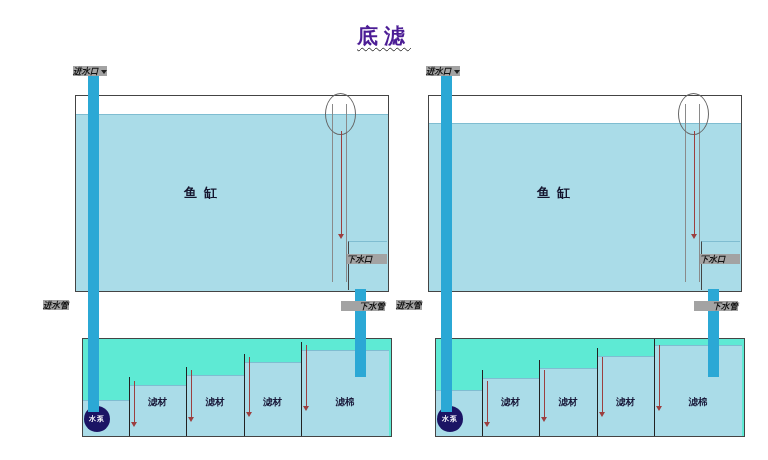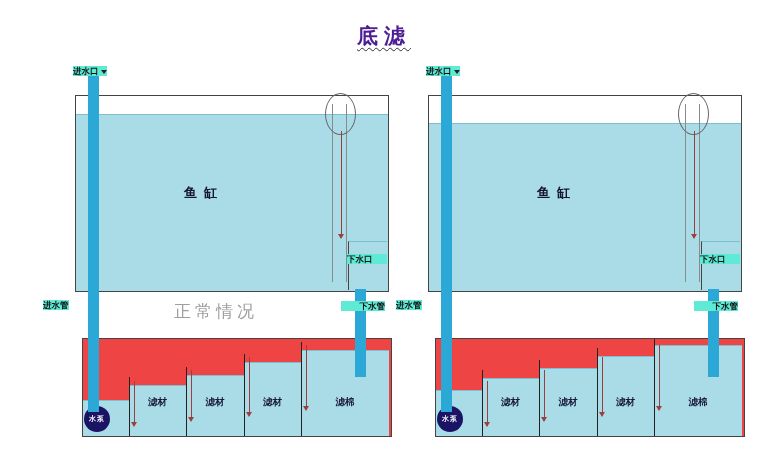--- a/index.html
+++ b/index.html
@@ -5,41 +5,41 @@
   html,body{margin:0;padding:0;background:#fff;}
   .stage{position:relative;width:768px;height:460px;background:#fff;overflow:hidden;
          font-family:"Liberation Sans","DejaVu Sans",sans-serif;}
   .title{position:absolute;top:22px;left:0;width:768px;text-align:center;font-size:21px;
          font-weight:bold;letter-spacing:6px;color:#4c1d95;
          text-decoration:underline wavy 1px #333;text-underline-offset:4px;z-index:9;}
   .panel{position:absolute;top:60px;width:352px;height:380px;}
   .panel-a{left:40px}.panel-b{left:393px}
   .inlet-pipe{position:absolute;left:48px;top:14px;width:11px;height:338px;background:#2ba8d5;z-index:6;}
   .label{position:absolute;z-index:7;}
-  .tiny{font-size:8.5px;font-weight:bold;color:#111;line-height:10px;background:#5eead4;}
+  .tiny{font-size:8.5px;font-weight:bold;color:#111;line-height:10px;background:#a3a3a3;font-style:italic;}
   .inlet-top{left:33px;top:6px;}
   .inlet-top::after{content:"";display:inline-block;width:0;height:0;margin-left:2px;
          border-left:3px solid transparent;border-right:3px solid transparent;border-top:4px solid #222;}
   .inlet-side{left:3px;top:240px;}
   .drain-side{left:301px;top:241px;width:44px;text-align:right;}
   .caption{position:absolute;top:240px;left:0;width:352px;text-align:center;font-size:17px;
          color:#9e9e9e;letter-spacing:4px;z-index:2;}
   .tank{position:absolute;left:35px;top:35px;width:312px;height:195px;border:1px solid #444;background:#fff;z-index:3;}
   .tank-water{position:absolute;left:0;right:0;bottom:0;background:#aadce8;border-top:1px solid #7fbdd1;}
   .panel-a .tank-water{top:18px}.panel-b .tank-water{top:27px}
   .ovf-line{position:absolute;top:8px;height:178px;width:1px;background:#8a8a8a;}
   .l1{left:256px}.l2{left:270px}
   .ovf-ellipse{position:absolute;left:249px;top:-3px;width:29px;height:40px;border:1px solid #666;border-radius:50%;}
   .ovf-chamber{position:absolute;left:272px;top:145px;width:38px;height:48px;background:#aadce8;
          border-left:1px solid #444;border-top:1px solid #7fbdd1;}
   .drain-top{left:271px;top:158px;width:40px;text-align:left;}
   .tank-label{position:absolute;left:0;top:88px;width:256px;text-align:center;font-size:13px;
          font-weight:bold;letter-spacing:7px;color:#15152e;z-index:4;}
   .drain-pipe{position:absolute;left:315px;top:229px;width:11px;height:88px;background:#2ba8d5;z-index:6;}
-  .sump{position:absolute;left:42px;top:278px;width:308px;height:97px;border:1px solid #444;background:#ef4444;z-index:3;}
+  .sump{position:absolute;left:42px;top:278px;width:308px;height:97px;border:1px solid #444;background:#5eead4;z-index:3;}
   .w{position:absolute;bottom:0;background:#aadce8;border-top:1px solid #7fbdd1;}
   .w1{left:0;width:46px}.w2{left:46px;width:57px}.w3{left:103px;width:58px}.w4{left:161px;width:57px}.w5{left:218px;width:88px}
   .panel-a .w1{top:61px}.panel-a .w2{top:46px}.panel-a .w3{top:36px}.panel-a .w4{top:23px}.panel-a .w5{top:11px}
   .panel-b .w1{top:51px}.panel-b .w2{top:39px}.panel-b .w3{top:29px}.panel-b .w4{top:17px}.panel-b .w5{top:6px}
   .bf{position:absolute;bottom:0;width:1px;background:#222;}
   .b1{left:46px}.b2{left:103px}.b3{left:161px}.b4{left:218px}
   .panel-a .b1{top:38px}.panel-a .b2{top:28px}.panel-a .b3{top:15px}.panel-a .b4{top:3px}
   .panel-b .b1{top:31px}.panel-b .b2{top:21px}.panel-b .b3{top:9px}.panel-b .b4{top:0}
   .cl{position:absolute;top:57px;text-align:center;font-size:9.5px;font-weight:bold;color:#1a1a3a;z-index:4;}
   .c1{left:46px;width:57px}.c2{left:103px;width:58px}.c3{left:161px;width:57px}.c4{left:218px;width:88px}
@@ -77,21 +77,20 @@
           <i></i>
           <b></b>
         </span>
       <div class="ovf-chamber"></div>
       <div class="label tiny drain-top">下水口</div>
       <div class="tank-label">鱼缸</div>
     </div>
 
     <div class="label tiny inlet-side">进水管</div>
     <div class="label tiny drain-side">下水管</div>
-    <div class="caption">正常情况</div>
     <div class="drain-pipe"></div>
 
     <div class="sump">
       <div class="w w1"></div>
       <div class="w w2"></div>
       <div class="w w3"></div>
       <div class="w w4"></div>
       <div class="w w5"></div>
       <div class="bf b1"></div>
       <div class="bf b2"></div>

